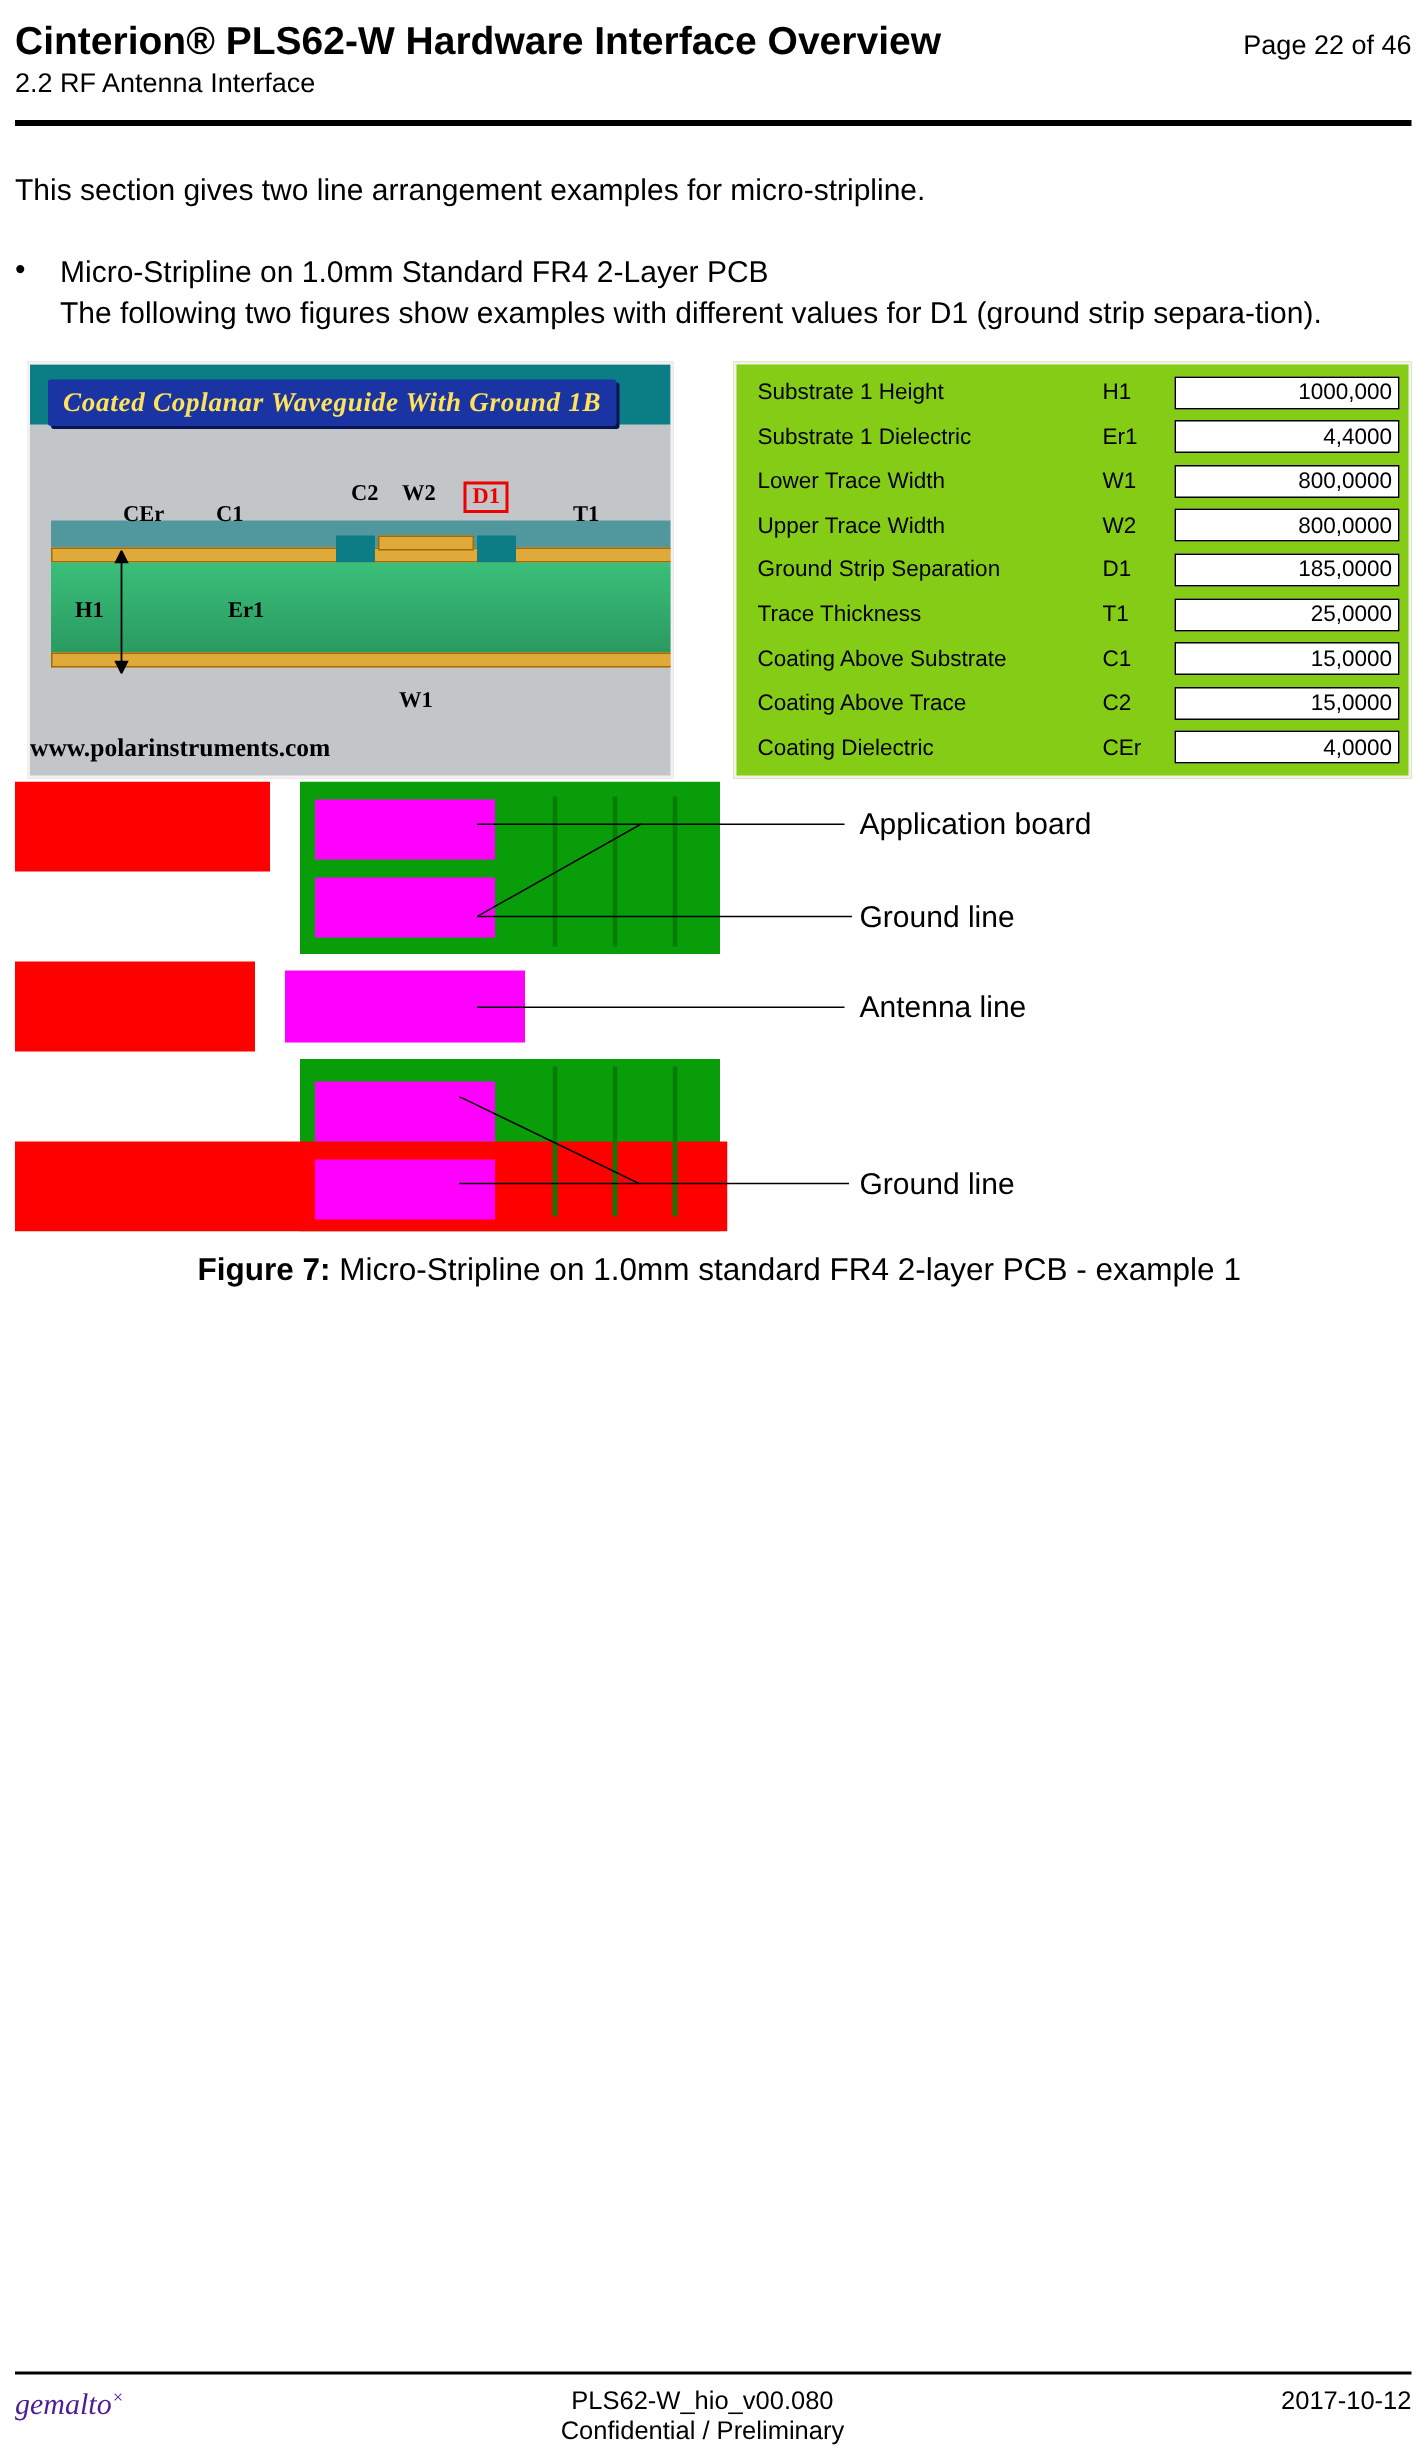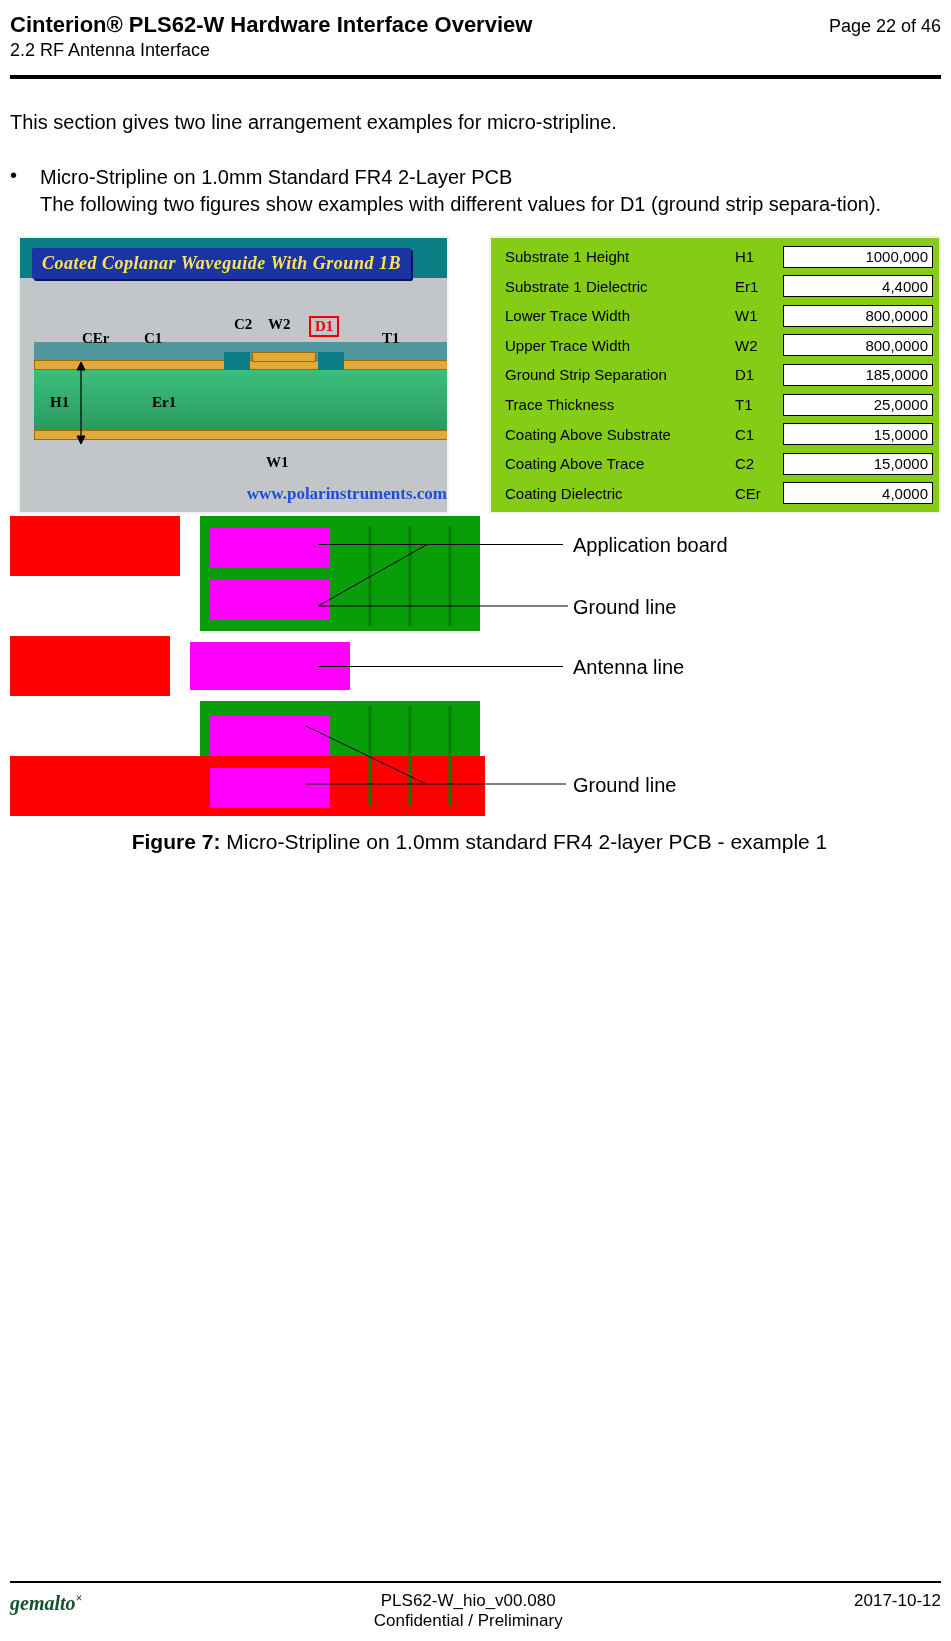--- a/index.html
+++ b/index.html
@@ -14,21 +14,21 @@
   }
   
   .header {
     padding: 12px 10px 8px 10px;
   }
   .header-row {
     display: flex;
     justify-content: space-between;
     align-items: baseline;
   }
-  .doc-title { font-size: 22px; font-weight: bold; }
+  .doc-title { font-size: 26px; font-weight: bold; }
   .page-ind { font-size: 18px; }
   .section-label { font-size: 18px; margin-top: 2px; }
   .hr-top { height: 4px; background: #000; margin: 6px 10px 0 10px; }
 
   
   .content { padding: 28px 10px 0 10px; }
   .section-head { font-weight: bold; font-size: 20px; }
   .para { font-size: 20px; line-height: 1.35; margin-top: 2px; }
   .bullet-row { display: flex; margin-top: 28px; }
   .bullet-dot { width: 30px; font-size: 20px; }
@@ -62,21 +62,21 @@
                background: linear-gradient(#3abf7a, #2a9a61); }
   .gnd-bot { position: absolute; top: 130px; left: 0; right: 0; height: 10px; background: #e0aa3a; border: 1px solid #a26b00; }
   .coating { position: absolute; top: 42px; left: 0; right: 0; height: 18px; background: #0c7d85a0; }
   .notch { position: absolute; top: 52px; width: 26px; height: 18px; background: #0c7d85; }
   .notch.l { left: 190px; }
   .notch.r { left: 284px; }
   .trace-top { position: absolute; top: 52px; left: 218px; width: 64px; height: 10px; background: #e0aa3a; border: 1px solid #a26b00; }
 
   .dim-arrow { position: absolute; stroke: #000; fill: none; }
   .lbl { position: absolute; font-family: 'Times New Roman', serif; font-weight: bold; font-size: 15px; color: #000; }
-  .www { position: absolute; bottom: 8px; width: 100%; text-align: right; color: #1d4ed8;
+  .www { position: absolute; bottom: 8px; width: 100%; text-align: left; color: #000000;
          font-family: 'Times New Roman', serif; font-weight: bold; font-size: 17px; }
 
   
   .param-panel { background: #84cc16; border: 2px solid #f5f0f0; width: 466px; height: 278px; display: flex; flex-direction: column; justify-content: space-around; padding: 4px 6px 4px 14px; }
   .param-row { display: flex; align-items: center; font-size: 15px; color: #000; }
   .param-label { width: 230px; }
   .param-sym   { width: 48px; }
   .param-val   { width: 150px; height: 22px; background: #fff; border: 1px solid #000;
                  display: inline-flex; align-items: center; justify-content: flex-end;
                  padding: 0 4px; font-family: Arial; font-size: 15px; }
@@ -92,21 +92,21 @@
   .fig-caption { margin-top: 12px; text-align: center; font-size: 21px; }
   .fig-caption b { font-weight: bold; }
 
   
   .footer {
     position: absolute; bottom: 10px; left: 0; right: 0;
   }
   .hr-bot { height: 2px; background: #000; margin: 0 10px 8px 10px; }
   .footer-row { display: flex; justify-content: space-between; align-items: flex-start; padding: 0 10px; font-size: 17px; }
   .footer-center { text-align: center; }
-  .gemalto-logo { font-family: Georgia, serif; font-style: italic; font-size: 20px; color: #14532d; font-weight: bold; }
+  .gemalto-logo { font-family: Georgia, serif; font-style: italic; font-size: 20px; color: #4c1d95; }
   .gemalto-x { vertical-align: super; font-size: 12px; }
 </style>
 </head>
 <body>
 
 <div class="header">
   <div class="header-row">
     <div class="doc-title">Cinterion® PLS62-W Hardware Interface Overview</div>
     <div class="page-ind">Page 22 of 46</div>
   </div>

